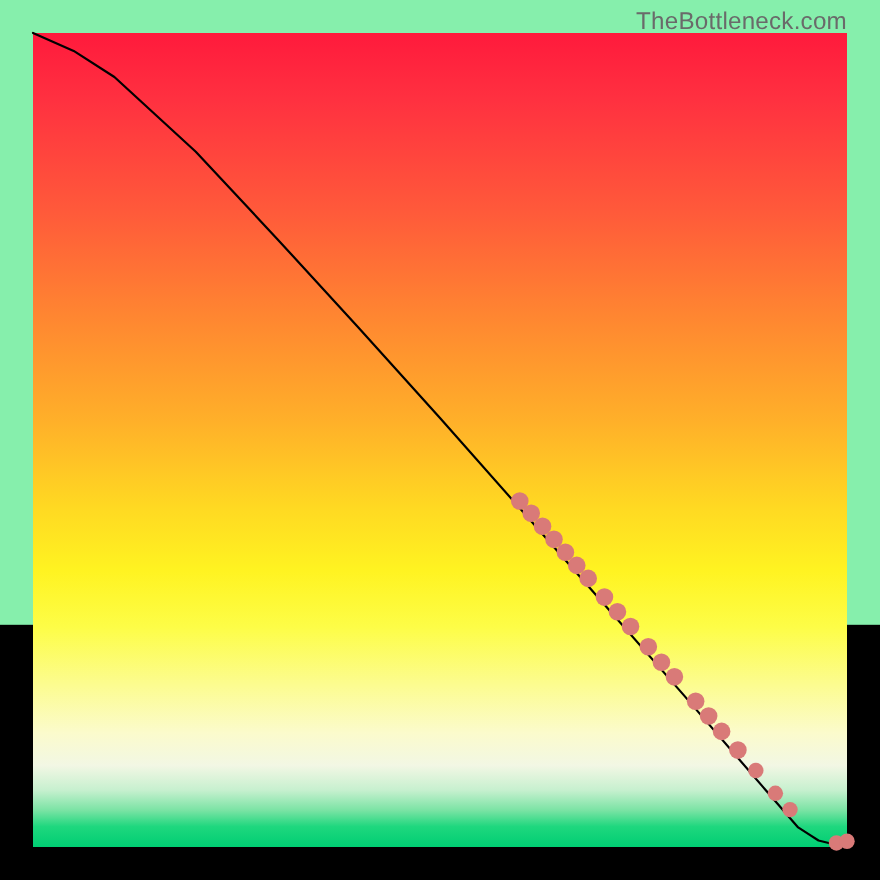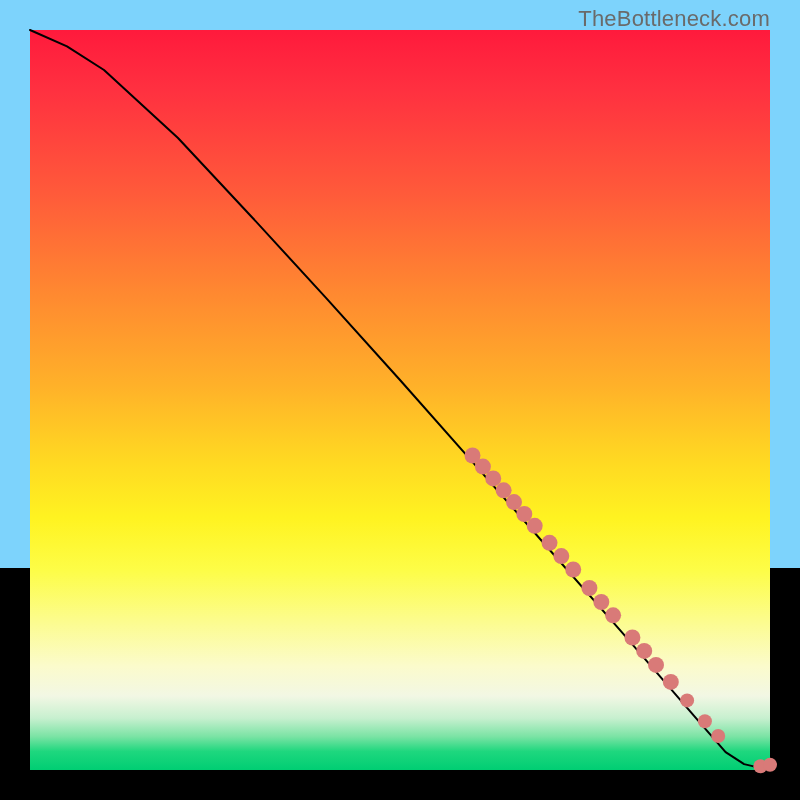--- a/index.html
+++ b/index.html
@@ -1,21 +1,21 @@
 <!DOCTYPE html>
 <html><head>
 <meta charset="utf-8">
 <style>
   * { margin: 0; padding: 0; box-sizing: border-box; }
   html, body { width: 800px; height: 800px; background: #000; overflow: hidden; }
   .stage {
     position: relative;
     width: 800px;
     height: 568px;
-    background: #7dd3fc;
+    background: #86efac;
   }
   .plot-area {
     position: absolute;
     left: 30px;
     top: 30px;
     width: 740px;
     height: 740px;
     background: linear-gradient(
       to bottom,
       #ff1a3c 0%,

